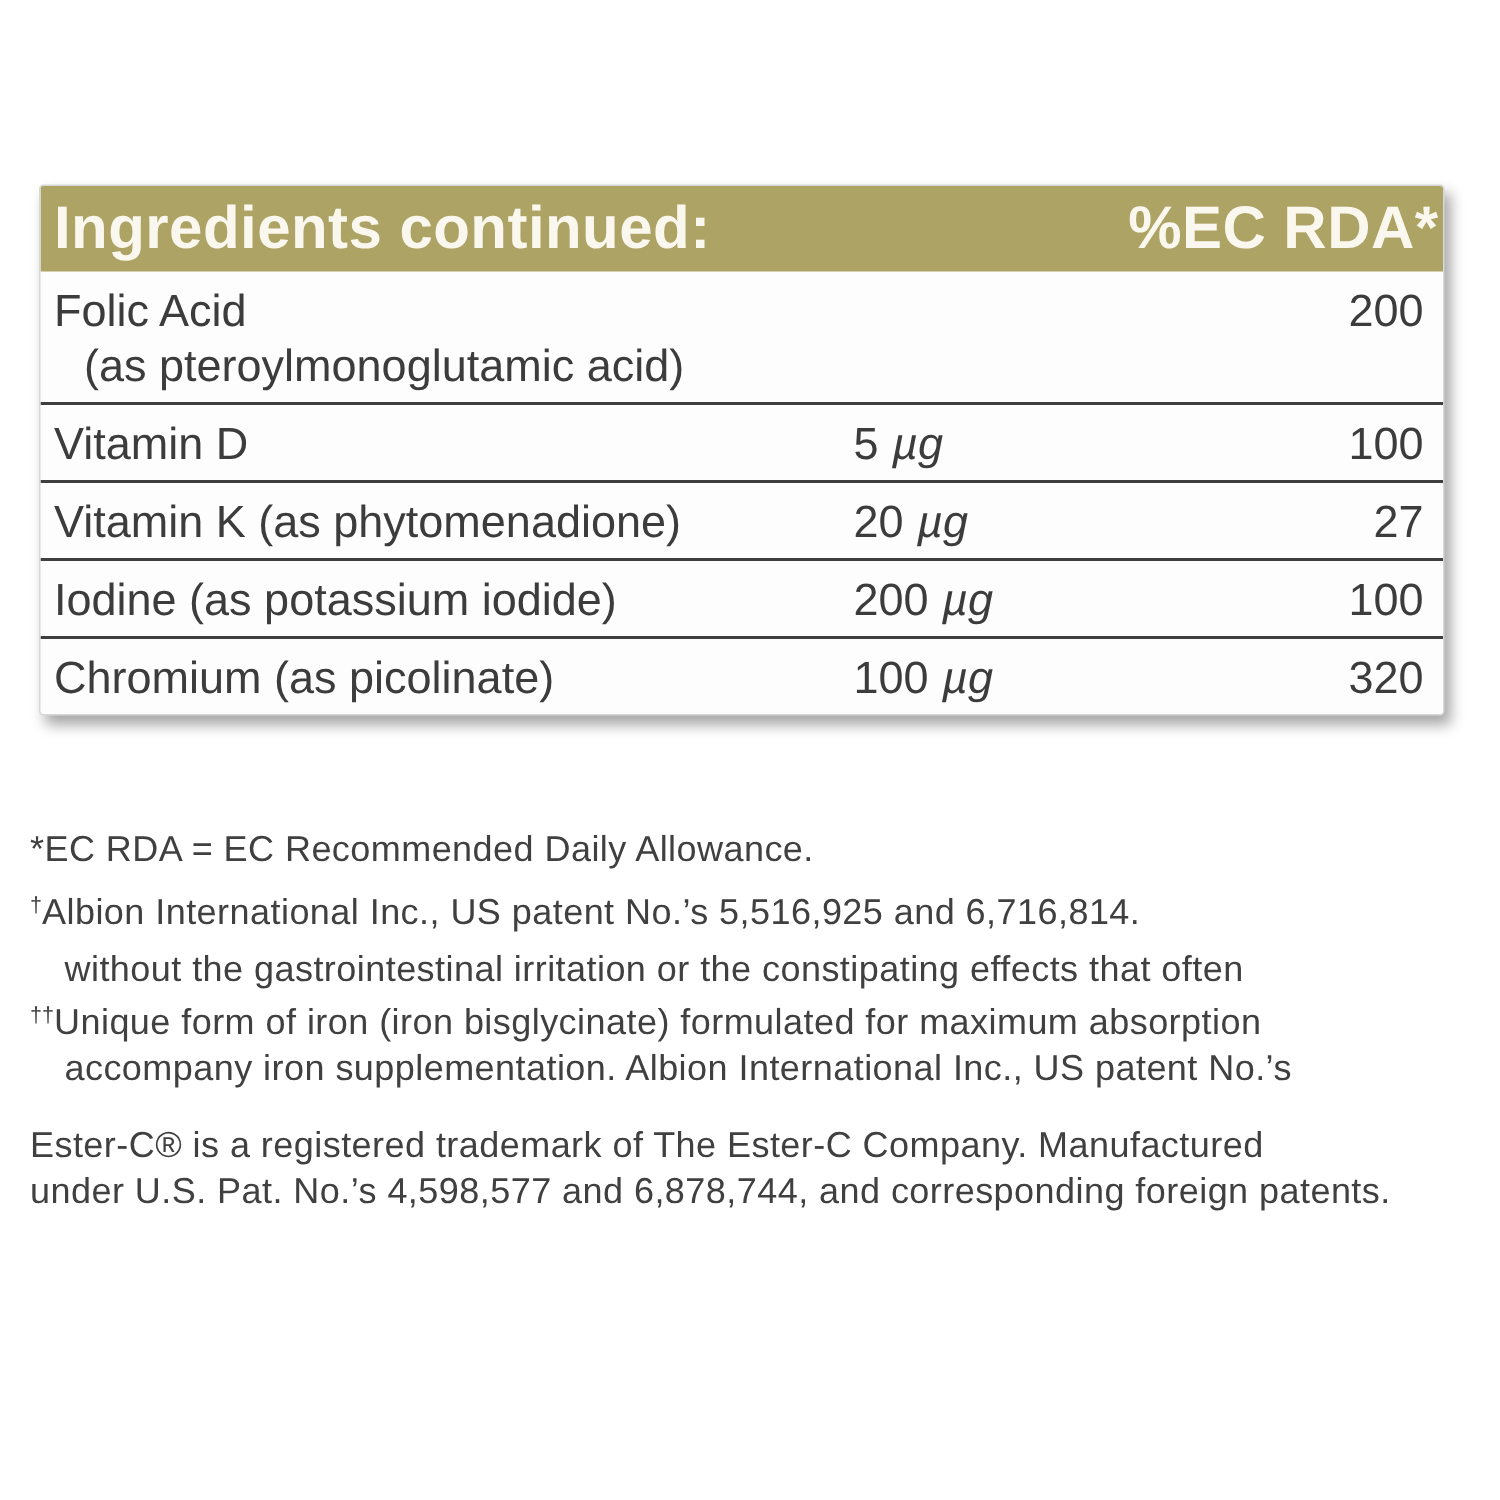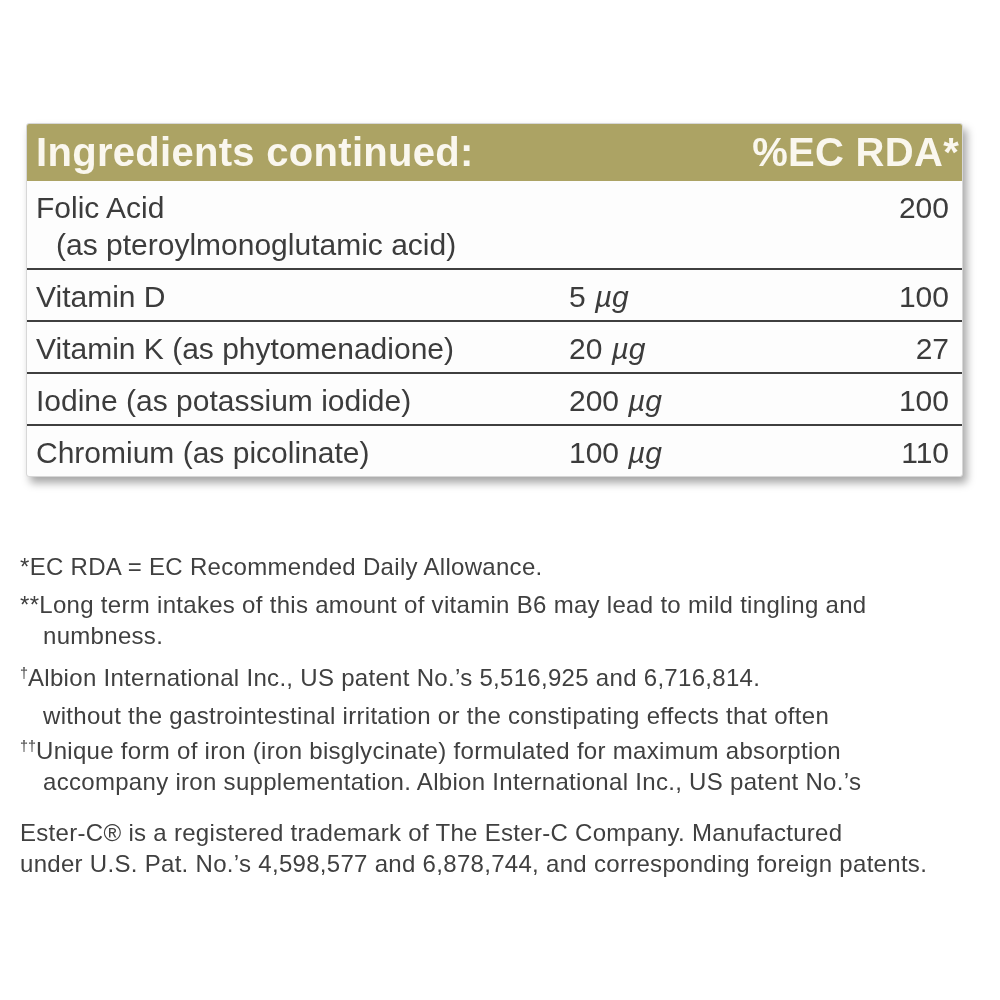--- a/index.html
+++ b/index.html
@@ -110,34 +110,30 @@
       </div>
       <div class="cell-amt"><span>200</span><span class="unit">µg</span></div>
       <div class="cell-rda">100</div>
     </div>
 
     <div class="row">
       <div class="cell-name">
         <div class="nm">Chromium (as picolinate)</div>
       </div>
       <div class="cell-amt"><span>100</span><span class="unit">µg</span></div>
-      <div class="cell-rda">110</div>
+      <div class="cell-rda">320</div>
     </div>
   </div>
 
   <div class="footnotes">
 
     <div class="fn">
       <div class="fn-line"><span class="fn-marker">*</span><span>EC RDA = EC Recommended Daily Allowance.</span></div>
     </div>
 
-    <div class="fn">
-      <div class="fn-line"><span class="fn-marker">**</span><span>Long term intakes of this amount of vitamin B6 may lead to mild tingling and</span></div>
-      <div class="fn-line indent">numbness.</div>
-    </div>
 
     <div class="fn">
       <div class="fn-line"><span class="fn-marker sup">†</span><span>Albion International Inc., US patent No.’s 5,516,925 and 6,716,814.</span></div>
     </div>
 
     <div class="fn">
       <div class="fn-line indent">without the gastrointestinal irritation or the constipating effects that often</div>
       <div class="fn-line"><span class="fn-marker sup">††</span><span>Unique form of iron (iron bisglycinate) formulated for maximum absorption</span></div>
       <div class="fn-line indent">accompany iron supplementation. Albion International Inc., US patent No.’s</div>
     </div>

